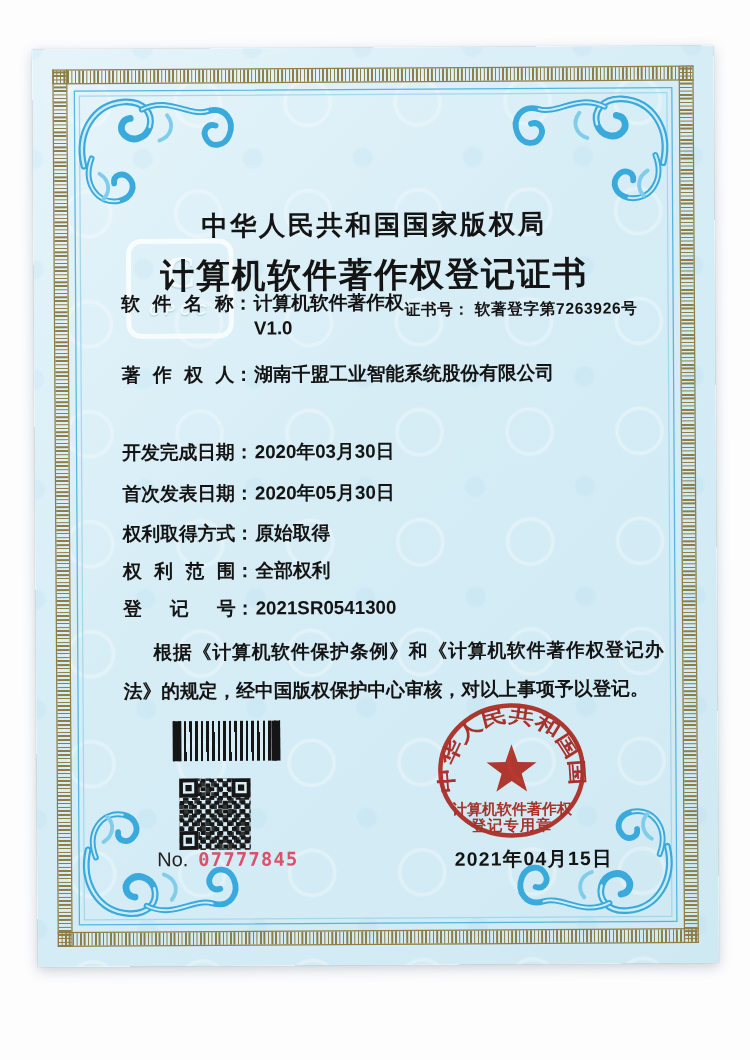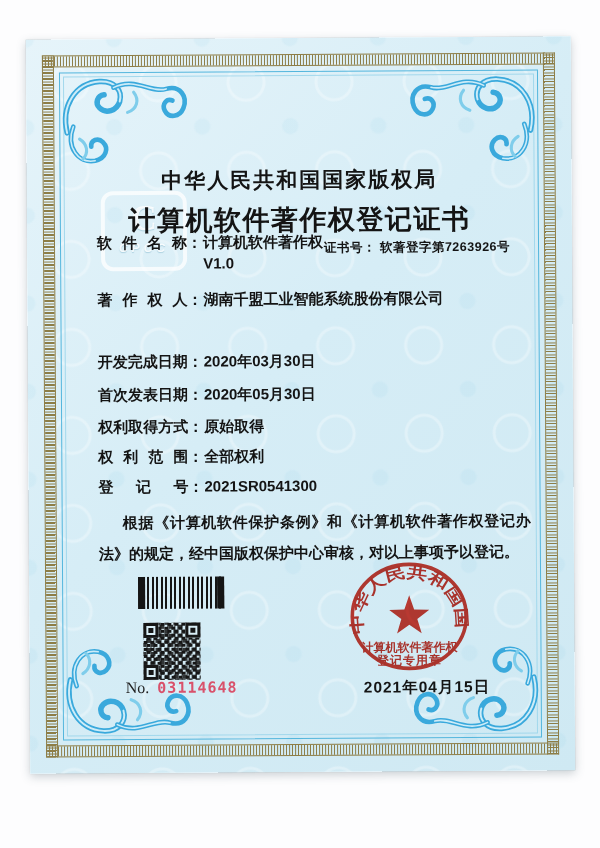--- a/index.html
+++ b/index.html
@@ -105,21 +105,21 @@
     position:absolute; left:114px; top:584px; width:57px; height:57px;
     background:
       repeating-conic-gradient(#161616 0% 25%, rgba(0,0,0,0) 0% 50%) 0 0/7px 7px,
       repeating-conic-gradient(rgba(22,22,22,.85) 0% 25%, rgba(0,0,0,0) 0% 50%) 3px 2px/9px 9px;
   }
   .qr .finder { position:absolute; width:15px; height:15px; border:3px solid #161616; background:#d9eef6; }
   .qr .finder::after { content:""; position:absolute; inset:2px; background:#161616; }
   .qr .f-tl { top:0; left:0; } .qr .f-tr { top:0; right:0; } .qr .f-bl { bottom:0; left:0; }
 
   .serial { position:absolute; left:96px; top:640px; white-space:nowrap; }
-  .serial .prefix { font-family:Liberation Serif, serif; font-size:16px; color:#222; }
+  .serial .prefix { font-family:Liberation Sans, sans-serif; font-size:16px; color:#222; }
   .serial .num { font-family:"DejaVu Sans Mono", monospace; font-size:15px; font-weight:bold;
                  color:#d9516b; letter-spacing:1px; margin-left:8px; }
 
   .issue-date { position:absolute; left:334px; top:640px; font-size:15.5px; font-weight:bold; letter-spacing:1px; }
 
   .seal { position:absolute; left:319px; top:524px; width:122px; height:112px;
           mix-blend-mode:multiply; opacity:.92; }
 
   .hidden-defs { position:absolute; width:0; height:0; overflow:hidden; }
 </style>
@@ -209,21 +209,21 @@
 
     <div class="barcode"></div>
 
     <div class="qr">
       <div class="finder f-tl"></div>
       <div class="finder f-tr"></div>
       <div class="finder f-bl"></div>
     </div>
 
     <div class="serial">
-      <span class="prefix">No.</span><span class="num">03114648</span>
+      <span class="prefix">No.</span><span class="num">07777845</span>
     </div>
 
     <div class="issue-date">2021年04月15日</div>
 
     <svg class="seal" viewBox="0 0 122 112">
       <defs>
         <path id="sealArc" d="M 16 72 A 47 43 0 1 1 106 72" fill="none"></path>
       </defs>
       <ellipse cx="61" cy="55" rx="57" ry="52" fill="none" stroke="#cf2b20" stroke-width="3.6"></ellipse>
       <polygon points="61,34 56.1,48.2 41,48.5 53,57.6 48.7,72 61,63.4 73.3,72 69,57.6 81,48.5 65.9,48.2" fill="#cf2b20"></polygon>

